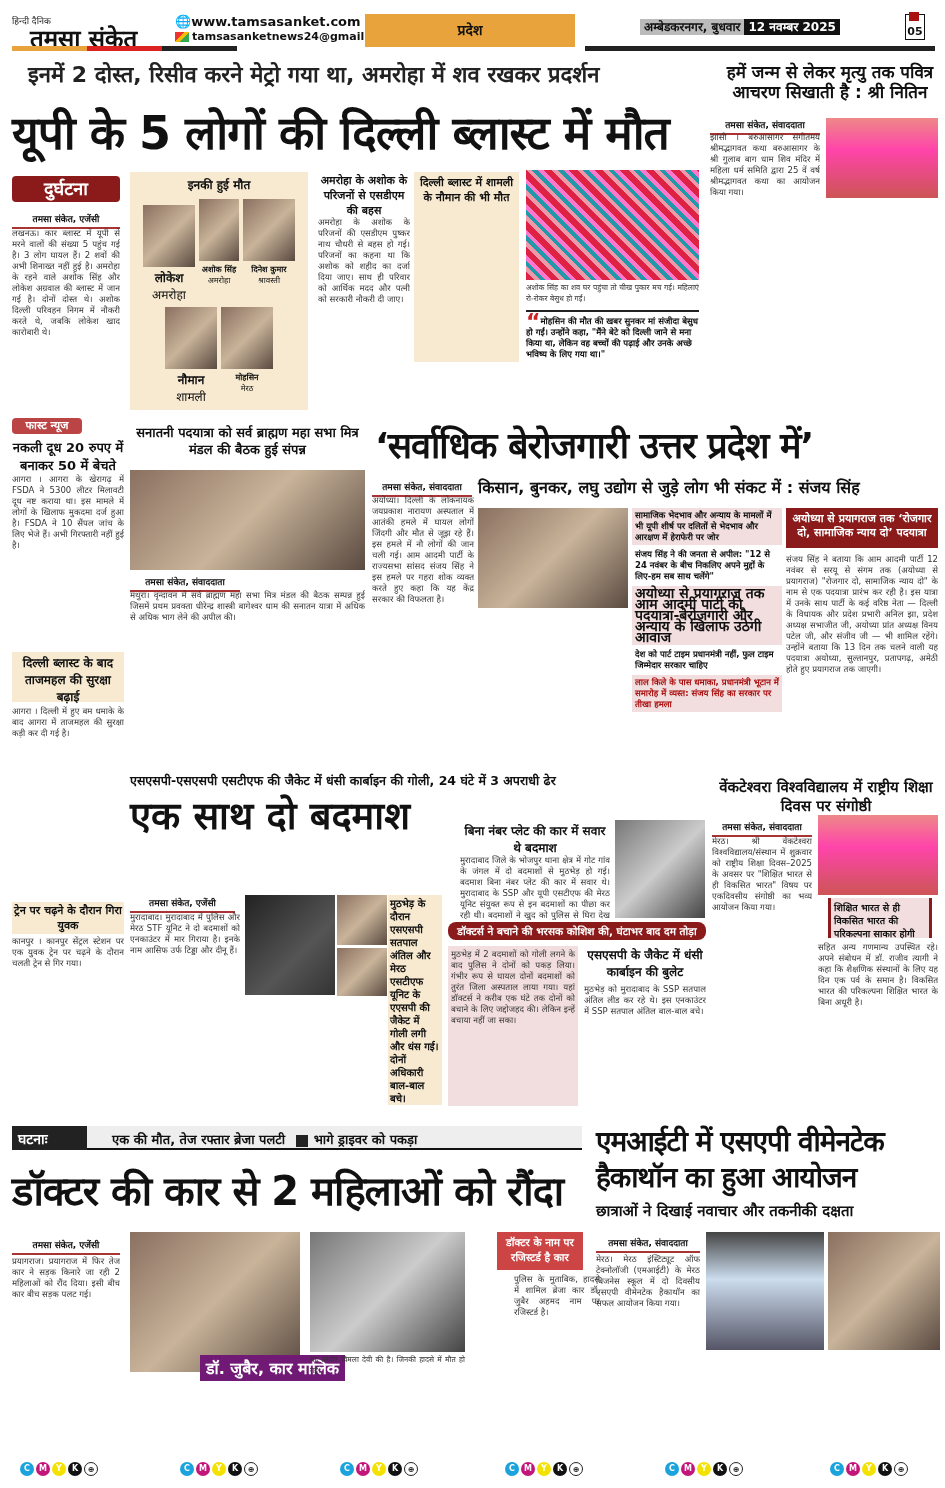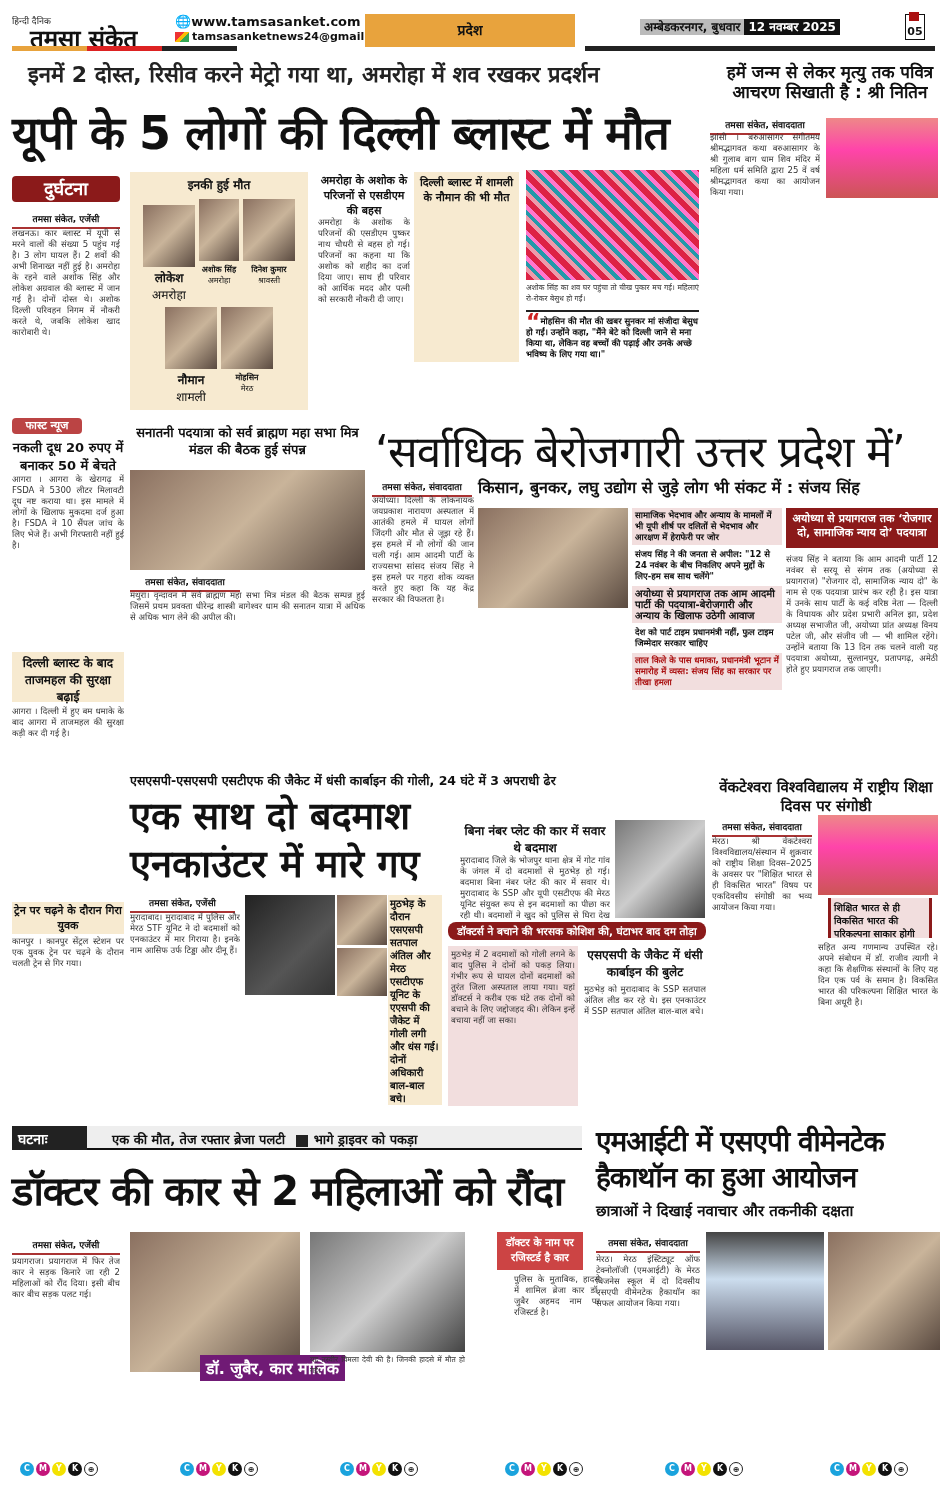--- a/index.html
+++ b/index.html
@@ -117,39 +117,38 @@
 <div class="abs pale" style="left:12px;top:652px;width:112px;height:50px;font-size:12px;font-weight:bold;text-align:center;padding-top:2px">दिल्ली ब्लास्ट के बाद ताजमहल की सुरक्षा बढ़ाई</div>
 <div class="abs body" style="left:12px;top:706px;width:112px;height:190px;overflow:hidden">आगरा । दिल्ली में हुए बम धमाके के बाद आगरा में ताजमहल की सुरक्षा कड़ी कर दी गई है।</div>
 <div class="abs pale" style="left:12px;top:902px;width:112px;height:32px;font-size:11px;font-weight:bold;text-align:center">ट्रेन पर चढ़ने के दौरान गिरा युवक</div>
 <div class="abs body" style="left:12px;top:936px;width:112px;height:170px;overflow:hidden">कानपुर । कानपुर सेंट्रल स्टेशन पर एक युवक ट्रेन पर चढ़ने के दौरान चलती ट्रेन से गिर गया।</div>
 
 <div class="abs" style="left:130px;top:424px;width:235px;font-size:13px;font-weight:bold;text-align:center;line-height:17px">सनातनी पदयात्रा को सर्व ब्राह्मण महा सभा मित्र मंडल की बैठक हुई संपन्न</div>
 <div class="abs photo" style="left:130px;top:470px;width:235px;height:100px"></div>
 <div class="abs byline" style="left:130px;top:575px;width:110px">तमसा संकेत, संवाददाता</div>
 <div class="abs body" style="left:130px;top:590px;width:235px;height:180px;overflow:hidden">मथुरा। वृन्दावन में सर्व ब्राह्मण महा सभा मित्र मंडल की बैठक सम्पन्न हुई जिसमें प्रथम प्रवक्ता धीरेन्द्र शास्त्री बागेश्वर धाम की सनातन यात्रा में अधिक से अधिक भाग लेने की अपील की।</div>
 
-<div class="abs" style="left:375px;top:420px;width:565px;font-size:44px;font-weight:normal;letter-spacing:-1px">‘सर्वाधिक बेरोजगारी उत्तर प्रदेश में’</div>
+<div class="abs" style="left:375px;top:420px;width:565px;font-size:36px;font-weight:bold;letter-spacing:-1px">‘सर्वाधिक बेरोजगारी उत्तर प्रदेश में’</div>
 <div class="abs byline" style="left:372px;top:480px;width:100px">तमसा संकेत, संवाददाता</div>
 <div class="abs" style="left:478px;top:476px;width:460px;font-size:16px;font-weight:bold">किसान, बुनकर, लघु उद्योग से जुड़े लोग भी संकट में : संजय सिंह</div>
 <div class="abs body" style="left:372px;top:495px;width:102px;height:110px;overflow:hidden">अयोध्या। दिल्ली के लोकनायक जयप्रकाश नारायण अस्पताल में आतंकी हमले में घायल लोगों जिंदगी और मौत से जूझ रहे हैं। इस हमले में नौ लोगों की जान चली गई। आम आदमी पार्टी के राज्यसभा सांसद संजय सिंह ने इस हमले पर गहरा शोक व्यक्त करते हुए कहा कि यह केंद्र सरकार की विफलता है।</div>
 <div class="abs photo" style="left:478px;top:508px;width:150px;height:100px"></div>
 <div class="abs" id="highlights" style="left:632px;top:508px;width:150px">
     <div style="font-size: 8.5px; font-weight: bold; line-height: 11px; padding: 2px 3px; margin-bottom: 2px; background: rgb(242, 222, 222);">सामाजिक भेदभाव और अन्याय के मामलों में भी यूपी शीर्ष पर दलितों से भेदभाव और आरक्षण में हेराफेरी पर जोर</div>
     <div style="font-size: 8.5px; font-weight: bold; line-height: 11px; padding: 2px 3px; margin-bottom: 2px;">संजय सिंह ने की जनता से अपील: "12 से 24 नवंबर के बीच निकलिए अपने मुद्दों के लिए-हम सब साथ चलेंगे"</div>
-    <div style="font-size: 10px; font-weight: bold; line-height: 11px; padding: 2px 3px; margin-bottom: 2px; background: rgb(242, 222, 222);">अयोध्या से प्रयागराज तक आम आदमी पार्टी की पदयात्रा-बेरोजगारी और अन्याय के खिलाफ उठेगी आवाज</div>
+    <div style="font-size: 14px; font-weight: bold; line-height: 11px; padding: 2px 3px; margin-bottom: 2px; background: rgb(242, 222, 222);">अयोध्या से प्रयागराज तक आम आदमी पार्टी की पदयात्रा-बेरोजगारी और अन्याय के खिलाफ उठेगी आवाज</div>
     <div style="font-size: 8.5px; font-weight: bold; line-height: 11px; padding: 2px 3px; margin-bottom: 2px;">देश को पार्ट टाइम प्रधानमंत्री नहीं, फुल टाइम जिम्मेदार सरकार चाहिए</div>
     <div style="font-size: 8.5px; font-weight: bold; line-height: 11px; padding: 2px 3px; margin-bottom: 2px; background: rgb(242, 222, 222); color: rgb(170, 17, 17);">लाल किले के पास धमाका, प्रधानमंत्री भूटान में समारोह में व्यस्त: संजय सिंह का सरकार पर तीखा हमला</div>
   </div>
 <div class="abs label-red" style="left:786px;top:508px;width:152px;height:40px;font-size:11px;line-height:14px;padding:4px;border-radius:0">अयोध्या से प्रयागराज तक ‘रोजगार दो, सामाजिक न्याय दो’ पदयात्रा</div>
 <div class="abs body" style="left:786px;top:554px;width:152px;height:210px;overflow:hidden">संजय सिंह ने बताया कि आम आदमी पार्टी 12 नवंबर से सरयू से संगम तक (अयोध्या से प्रयागराज) "रोजगार दो, सामाजिक न्याय दो" के नाम से एक पदयात्रा प्रारंभ कर रही है। इस यात्रा में उनके साथ पार्टी के कई वरिष्ठ नेता — दिल्ली के विधायक और प्रदेश प्रभारी अनिल झा, प्रदेश अध्यक्ष सभाजीत जी, अयोध्या प्रांत अध्यक्ष विनय पटेल जी, और संजीव जी — भी शामिल रहेंगे। उन्होंने बताया कि 13 दिन तक चलने वाली यह पदयात्रा अयोध्या, सुल्तानपुर, प्रतापगढ़, अमेठी होते हुए प्रयागराज तक जाएगी।</div>
 
 <div class="abs" style="left:130px;top:772px;width:575px;font-size:12.5px;font-weight:bold">एसएसपी-एसएसपी एसटीएफ की जैकेट में धंसी कार्बाइन की गोली, 24 घंटे में 3 अपराधी ढेर</div>
 <div class="abs" style="left:130px;top:792px;width:330px;font-size:38px;font-weight:bold;line-height:48px">
   <div>एक साथ दो बदमाश</div>
-    <div>एनकाउंटर में मारे गए</div>
 </div>
 <div class="abs byline" style="left:130px;top:896px;width:105px">तमसा संकेत, एजेंसी</div>
 <div class="abs body" style="left:130px;top:912px;width:110px;height:200px;overflow:hidden">मुरादाबाद। मुरादाबाद में पुलिस और मेरठ STF यूनिट ने दो बदमाशों को एनकाउंटर में मार गिराया है। इनके नाम आसिफ उर्फ टिड्डा और दीनू हैं।</div>
 <div class="abs photo dark" style="left:245px;top:895px;width:90px;height:100px"></div>
 <div class="abs photo" style="left:337px;top:895px;width:50px;height:50px"></div>
 <div class="abs photo" style="left:337px;top:948px;width:50px;height:48px"></div>
 <div class="abs pale" style="left:388px;top:895px;width:54px;height:210px;font-size:10px;font-weight:bold;padding:2px;line-height:13px">मुठभेड़ के दौरान एसएसपी सतपाल अंतिल और मेरठ एसटीएफ यूनिट के एएसपी की जैकेट में गोली लगी और धंस गई। दोनों अधिकारी बाल-बाल बचे।</div>
 <div class="abs" style="left:460px;top:822px;width:150px;font-size:12px;font-weight:bold;text-align:center">बिना नंबर प्लेट की कार में सवार थे बदमाश</div>
 <div class="abs body" style="left:460px;top:855px;width:150px;height:65px;overflow:hidden">मुरादाबाद जिले के भोजपुर थाना क्षेत्र में गोट गांव के जंगल में दो बदमाशों से मुठभेड़ हो गई। बदमाश बिना नंबर प्लेट की कार में सवार थे। मुरादाबाद के SSP और यूपी एसटीएफ की मेरठ यूनिट संयुक्त रूप से इन बदमाशों का पीछा कर रही थी। बदमाशों ने खुद को पुलिस से घिरा देख कार्बाइन और मॉडर्न हथियारों से पुलिस पर फायरिंग शुरू कर दी।</div>
 <div class="abs photo bw" style="left:615px;top:820px;width:90px;height:98px"></div>

